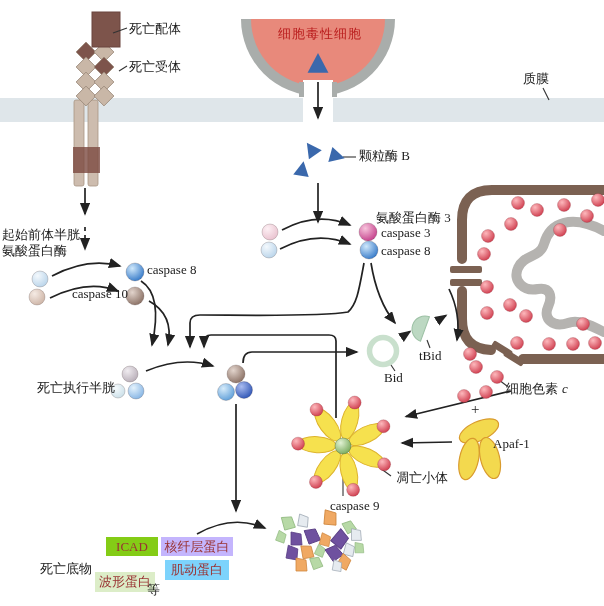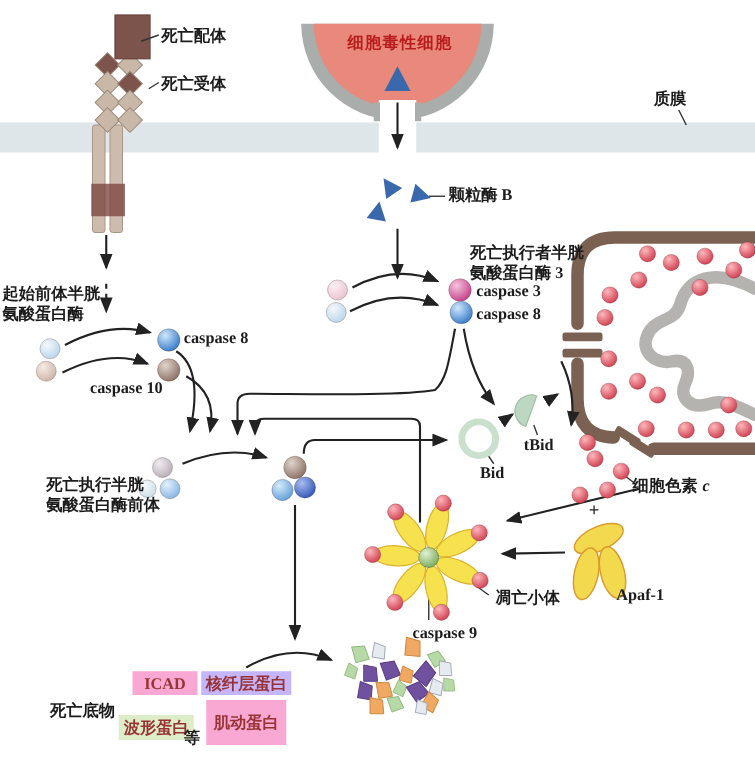--- a/index.html
+++ b/index.html
@@ -1,17 +1,17 @@
 <!DOCTYPE html>
 <html><head>
 <meta charset="utf-8">
 <style>
   html,body{margin:0;padding:0;background:#fff;}
   .stage{position:relative;width:604px;height:606px;background:#ffffff;overflow:hidden;
-         font-family:"Liberation Serif","DejaVu Serif",serif;font-weight:bold;}
+         font-family:"Liberation Serif","DejaVu Serif",serif;}
   .stage svg{position:absolute;left:0;top:0;}
   .lbl{position:absolute;font-size:13px;color:#1c1c1c;white-space:nowrap;line-height:1.25;}
   .lbl.red{color:#b91c1c;}
   .box{position:absolute;display:flex;align-items:center;justify-content:center;
        font-size:13px;color:#993333;white-space:nowrap;}
   .it{font-style:italic;}
   .sp{margin-left:4px;}
 </style>
 </head>
 <body>
@@ -253,34 +253,32 @@
 </svg>
 
 <div class="lbl" style="left:129px;top:21px">死亡配体</div>
 <div class="lbl" style="left:129px;top:59px">死亡受体</div>
 <div class="lbl" style="left:523px;top:71px">质膜</div>
 <div class="lbl red" style="left:278px;top:26px;letter-spacing:1px">细胞毒性细胞</div>
 <div class="lbl" style="left:359px;top:148px">颗粒酶 B</div>
 <div class="lbl" style="left:2px;top:227px">起始前体半胱</div>
 <div class="lbl" style="left:2px;top:243px">氨酸蛋白酶</div>
 <div class="lbl" style="left:147px;top:262px">caspase 8</div>
-<div class="lbl" style="left:72px;top:302px">caspase 10</div>
-<div class="lbl" style="left:376px;top:194px">死亡执行者半胱</div>
+<div class="lbl" style="left:72px;top:286px">caspase 10</div>
 <div class="lbl" style="left:376px;top:210px">氨酸蛋白酶 3</div>
 <div class="lbl" style="left:381px;top:225px">caspase 3</div>
 <div class="lbl" style="left:381px;top:243px">caspase 8</div>
 <div class="lbl" style="left:37px;top:380px">死亡执行半胱</div>
-<div class="lbl" style="left:37px;top:396px">氨酸蛋白酶前体</div>
 <div class="lbl" style="left:384px;top:370px">Bid</div>
 <div class="lbl" style="left:419px;top:348px">tBid</div>
 <div class="lbl" style="left:506px;top:381px"><span>细胞色素</span><span class="it sp">c</span></div>
 <div class="lbl" style="left:471px;top:400px;font-size:15px">+</div>
-<div class="lbl" style="left:493px;top:468px">Apaf-1</div>
+<div class="lbl" style="left:493px;top:436px">Apaf-1</div>
 <div class="lbl" style="left:396px;top:470px">凋亡小体</div>
 <div class="lbl" style="left:330px;top:498px">caspase 9</div>
 <div class="lbl" style="left:40px;top:561px">死亡底物</div>
-<div class="box" style="left:106px;top:537px;width:52px;height:19px;background:#f9a8d4">ICAD</div>
+<div class="box" style="left:106px;top:537px;width:52px;height:19px;background:#84cc16">ICAD</div>
 <div class="box" style="left:161px;top:537px;width:72px;height:19px;background:#c4b5fd">核纤层蛋白</div>
 <div class="box" style="left:95px;top:572px;width:60px;height:20px;background:#dcedc8">波形蛋白</div>
-<div class="box" style="left:165px;top:560px;width:64px;height:36px;background:#f9a8d4">肌动蛋白</div>
+<div class="box" style="left:165px;top:560px;width:64px;height:20px;background:#7dd3fc">肌动蛋白</div>
 <div class="lbl" style="left:147px;top:582px">等</div>
 
 </div>
 
 </body></html>

